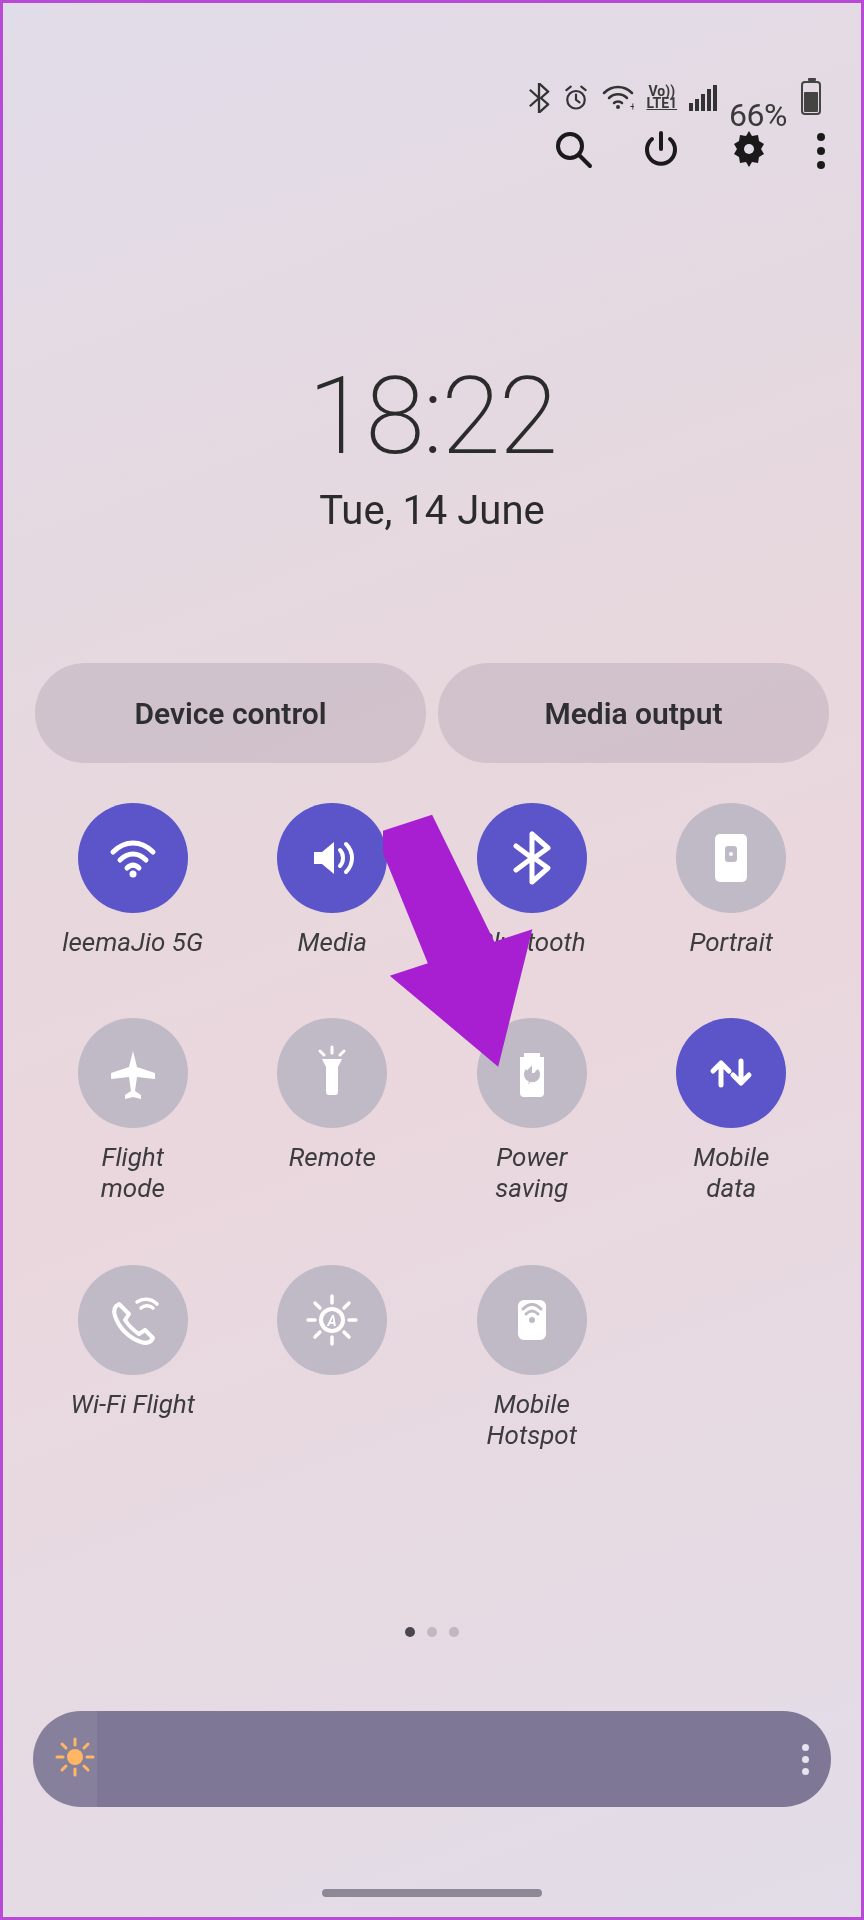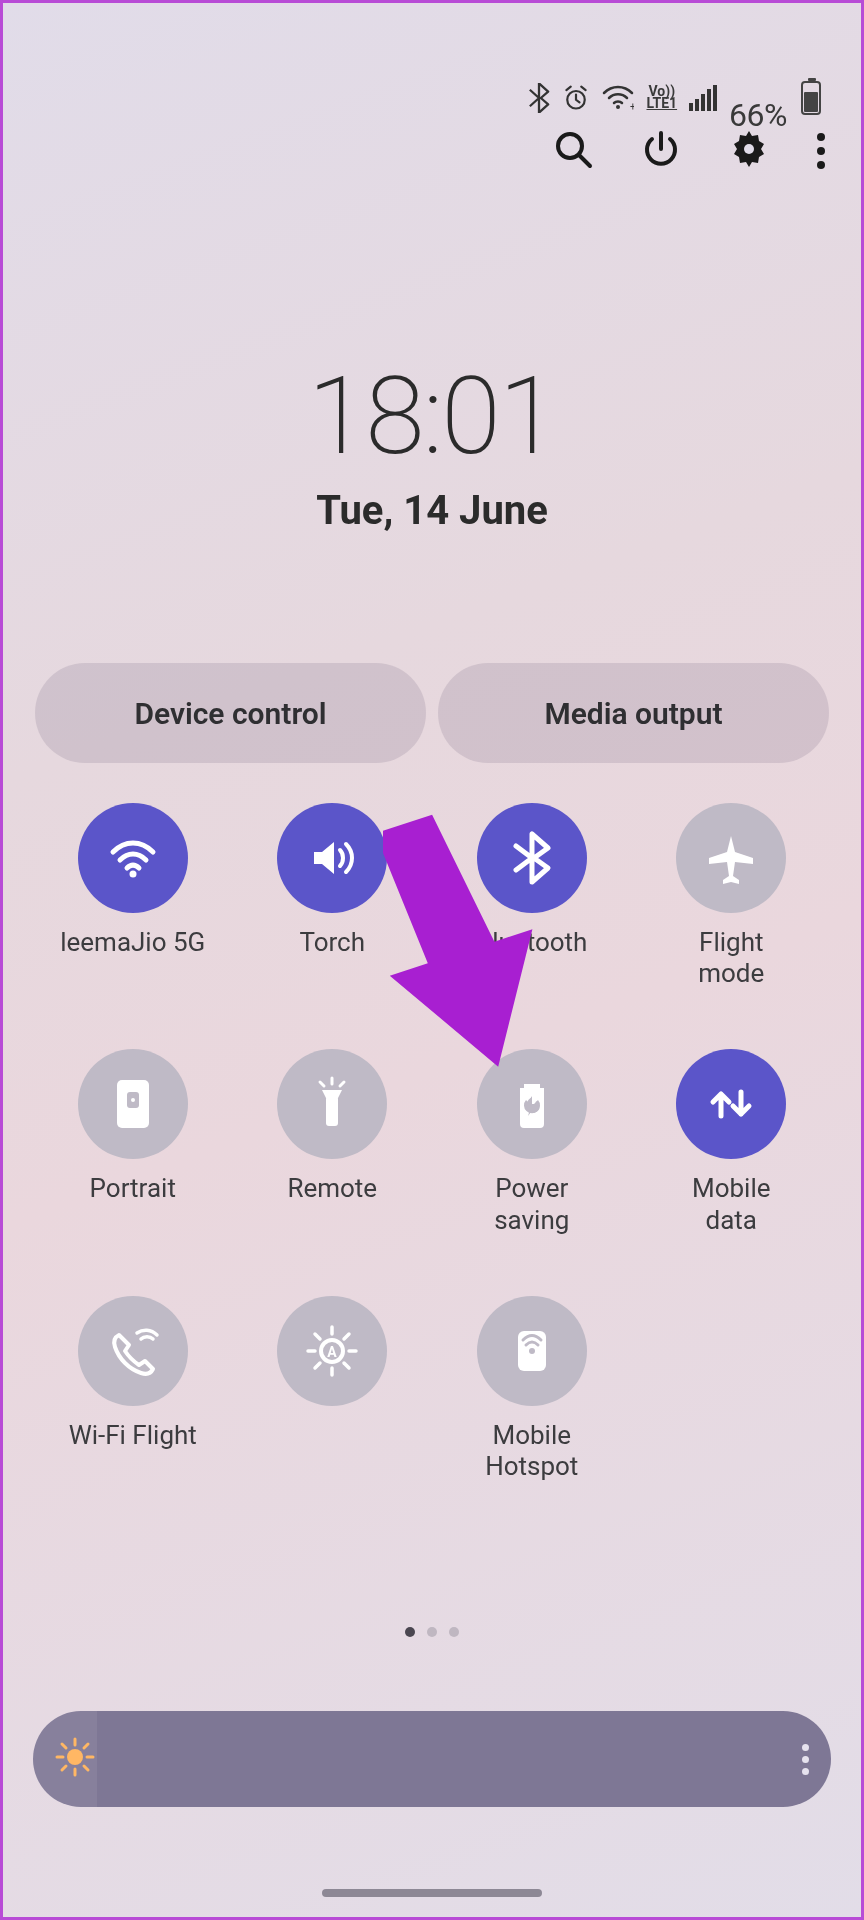--- a/index.html
+++ b/index.html
@@ -64,21 +64,21 @@
   .kebab span { width: 8px; height: 8px; background: #1a1a1a; border-radius: 50%; }
 
   
   .clock-block {
     position: absolute;
     top: 350px; left: 0; right: 0;
     text-align: center;
     color: #2b2b2b;
   }
   .clock-time { font-size: 108px; font-weight: 200; letter-spacing: -2px; }
-  .clock-date { font-size: 40px; font-weight: 700; margin-top: 8px; }
+  .clock-date { font-size: 40px; font-weight: 400; margin-top: 8px; }
 
   
   .pill-row {
     position: absolute;
     top: 660px; left: 32px; right: 32px;
     display: flex; gap: 12px;
   }
   .pill {
     flex: 1;
     background: rgba(130, 120, 140, 0.22);
@@ -89,20 +89,21 @@
   }
 
   
   .tiles {
     position: absolute;
     top: 800px; left: 40px; right: 40px;
     display: grid;
     grid-template-columns: repeat(4, 1fr);
     row-gap: 60px;
     column-gap: 20px;
+    font-style: italic;
   }
   .tile {
     display: flex; flex-direction: column; align-items: center;
   }
   .tile-circle {
     width: 110px; height: 110px; border-radius: 50%;
     display: flex; align-items: center; justify-content: center;
     margin-bottom: 14px;
   }
   .tile-on  { background: #5b55c9; }
@@ -215,21 +216,21 @@
       </svg>
   </span>
   <span class="kebab">
     <span></span>
       <span></span>
       <span></span>
   </span>
 </div>
 
 <div class="clock-block">
-  <div class="clock-time">18:01</div>
+  <div class="clock-time">18:22</div>
   <div class="clock-date">Tue, 14 June</div>
 </div>
 
 <div class="pill-row">
   <div class="pill">Device control</div>
   <div class="pill">Media output</div>
 </div>
 
 <div class="tiles" id="tiles">
     <div class="tile">
@@ -241,49 +242,49 @@
       </div>
       <div class="tile-label">leemaJio 5G</div>
     </div>
     <div class="tile">
       <div class="tile-circle tile-on">
         <svg width="56" height="56" viewBox="0 0 56 56">
           <path d="M10 22v12h8l12 10V12L18 22z" fill="#fff"></path>
           <path d="M36 20c4 4 4 12 0 16M42 14c8 8 8 20 0 28" stroke="#fff" stroke-width="4" fill="none" stroke-linecap="round"></path>
         </svg>
       </div>
-      <div class="tile-label">Torch</div>
+      <div class="tile-label">Media</div>
     </div>
     <div class="tile">
       <div class="tile-circle tile-on">
         <svg width="46" height="56" viewBox="0 0 46 56">
           <path d="M23 4v48l16-14-14-10 14-10L23 4zM23 28L7 16m0 24l16-12" stroke="#fff" stroke-width="5" fill="none" stroke-linejoin="round" stroke-linecap="round"></path>
         </svg>
       </div>
       <div class="tile-label">Bluetooth</div>
-    </div>
-    <div class="tile">
-      <div class="tile-circle tile-off">
-        <svg width="56" height="56" viewBox="0 0 56 56">
-          <path d="M28 6l4 16 18 6v6l-18-2-2 14 6 4v4l-8-2-8 2v-4l6-4-2-14-18 2v-6l18-6z" fill="#fff"></path>
-        </svg>
-      </div>
-      <div class="tile-label">Flight
-mode</div>
     </div>
     <div class="tile">
       <div class="tile-circle tile-off">
         <svg width="40" height="52" viewBox="0 0 40 52">
           <rect x="4" y="2" width="32" height="48" rx="5" fill="#fff"></rect>
           <rect x="14" y="14" width="12" height="16" rx="3" fill="#bfbac6"></rect>
           <rect x="17" y="14" width="6" height="5" rx="2" fill="#bfbac6"></rect>
           <circle cx="20" cy="22" r="2" fill="#fff"></circle>
         </svg>
       </div>
       <div class="tile-label">Portrait</div>
+    </div>
+    <div class="tile">
+      <div class="tile-circle tile-off">
+        <svg width="56" height="56" viewBox="0 0 56 56">
+          <path d="M28 6l4 16 18 6v6l-18-2-2 14 6 4v4l-8-2-8 2v-4l6-4-2-14-18 2v-6l18-6z" fill="#fff"></path>
+        </svg>
+      </div>
+      <div class="tile-label">Flight
+mode</div>
     </div>
     <div class="tile">
       <div class="tile-circle tile-off">
         <svg width="44" height="56" viewBox="0 0 44 56">
           <rect x="16" y="20" width="12" height="30" rx="3" fill="#fff"></rect>
           <path d="M12 14h20l-4 8H16z" fill="#fff"></path>
           <g stroke="#fff" stroke-width="3" stroke-linecap="round">
             <line x1="22" y1="2" x2="22" y2="8"></line>
             <line x1="10" y1="6" x2="14" y2="10"></line>
             <line x1="34" y1="6" x2="30" y2="10"></line>

